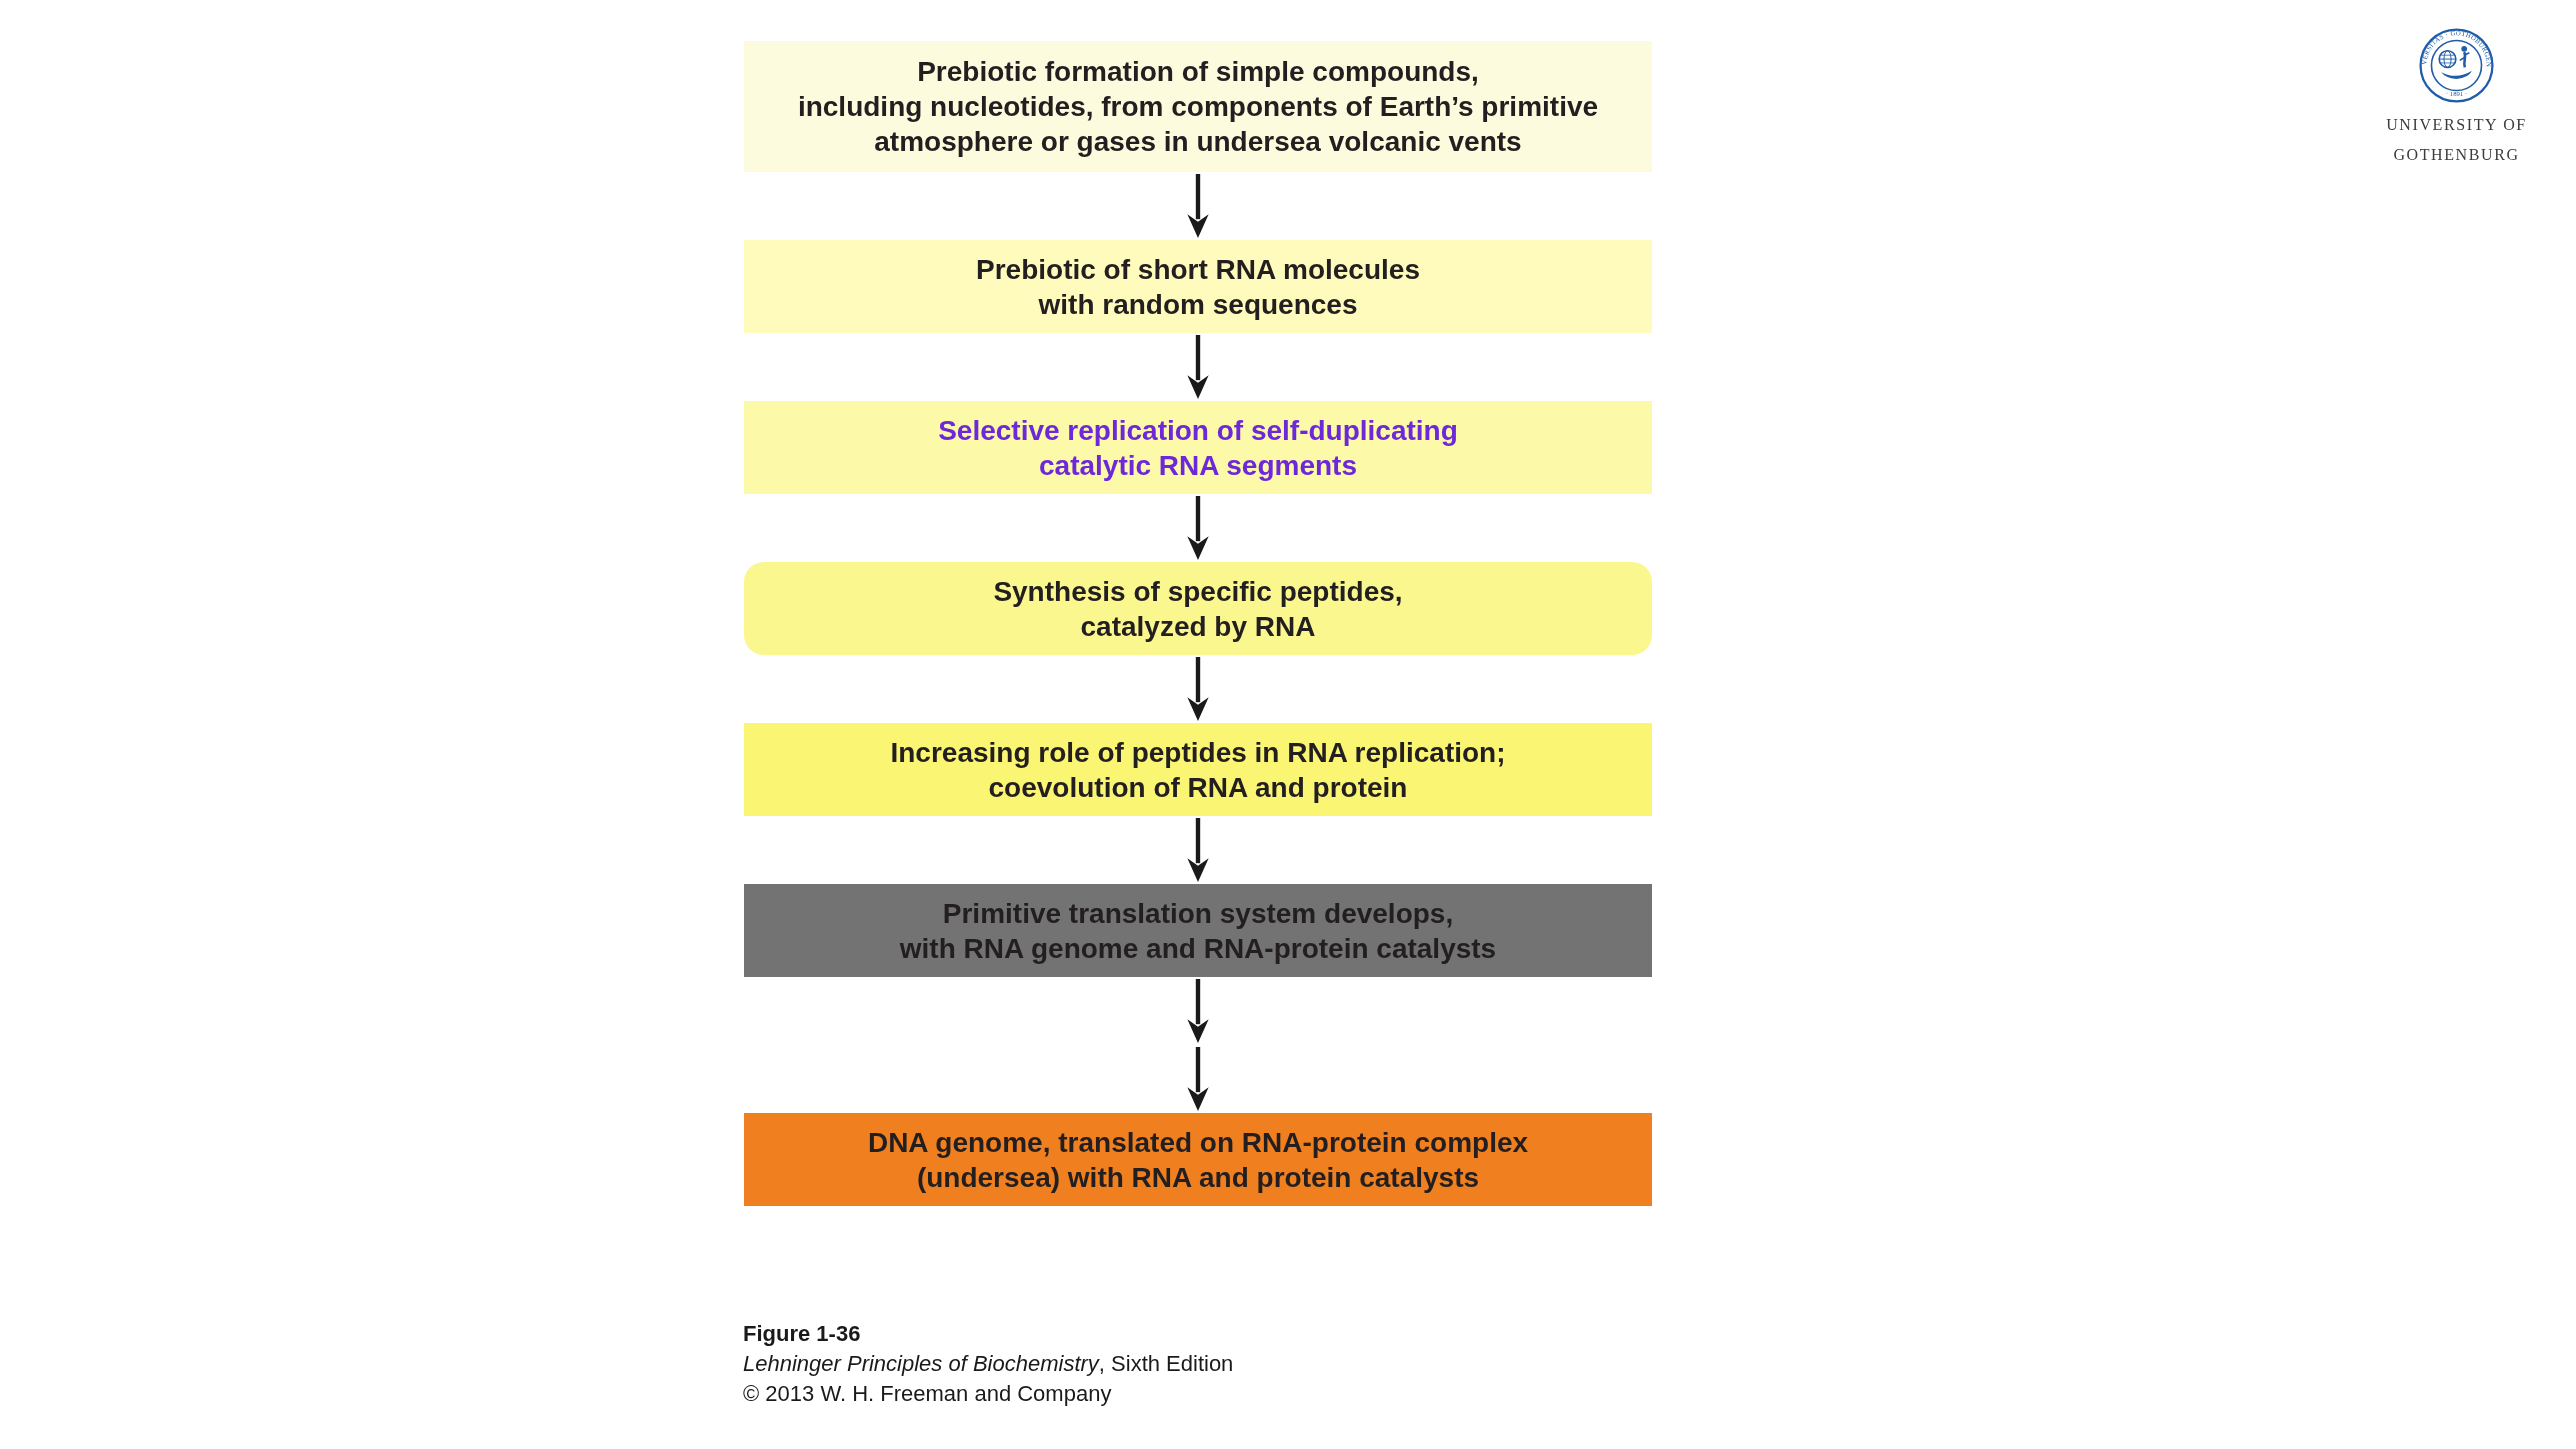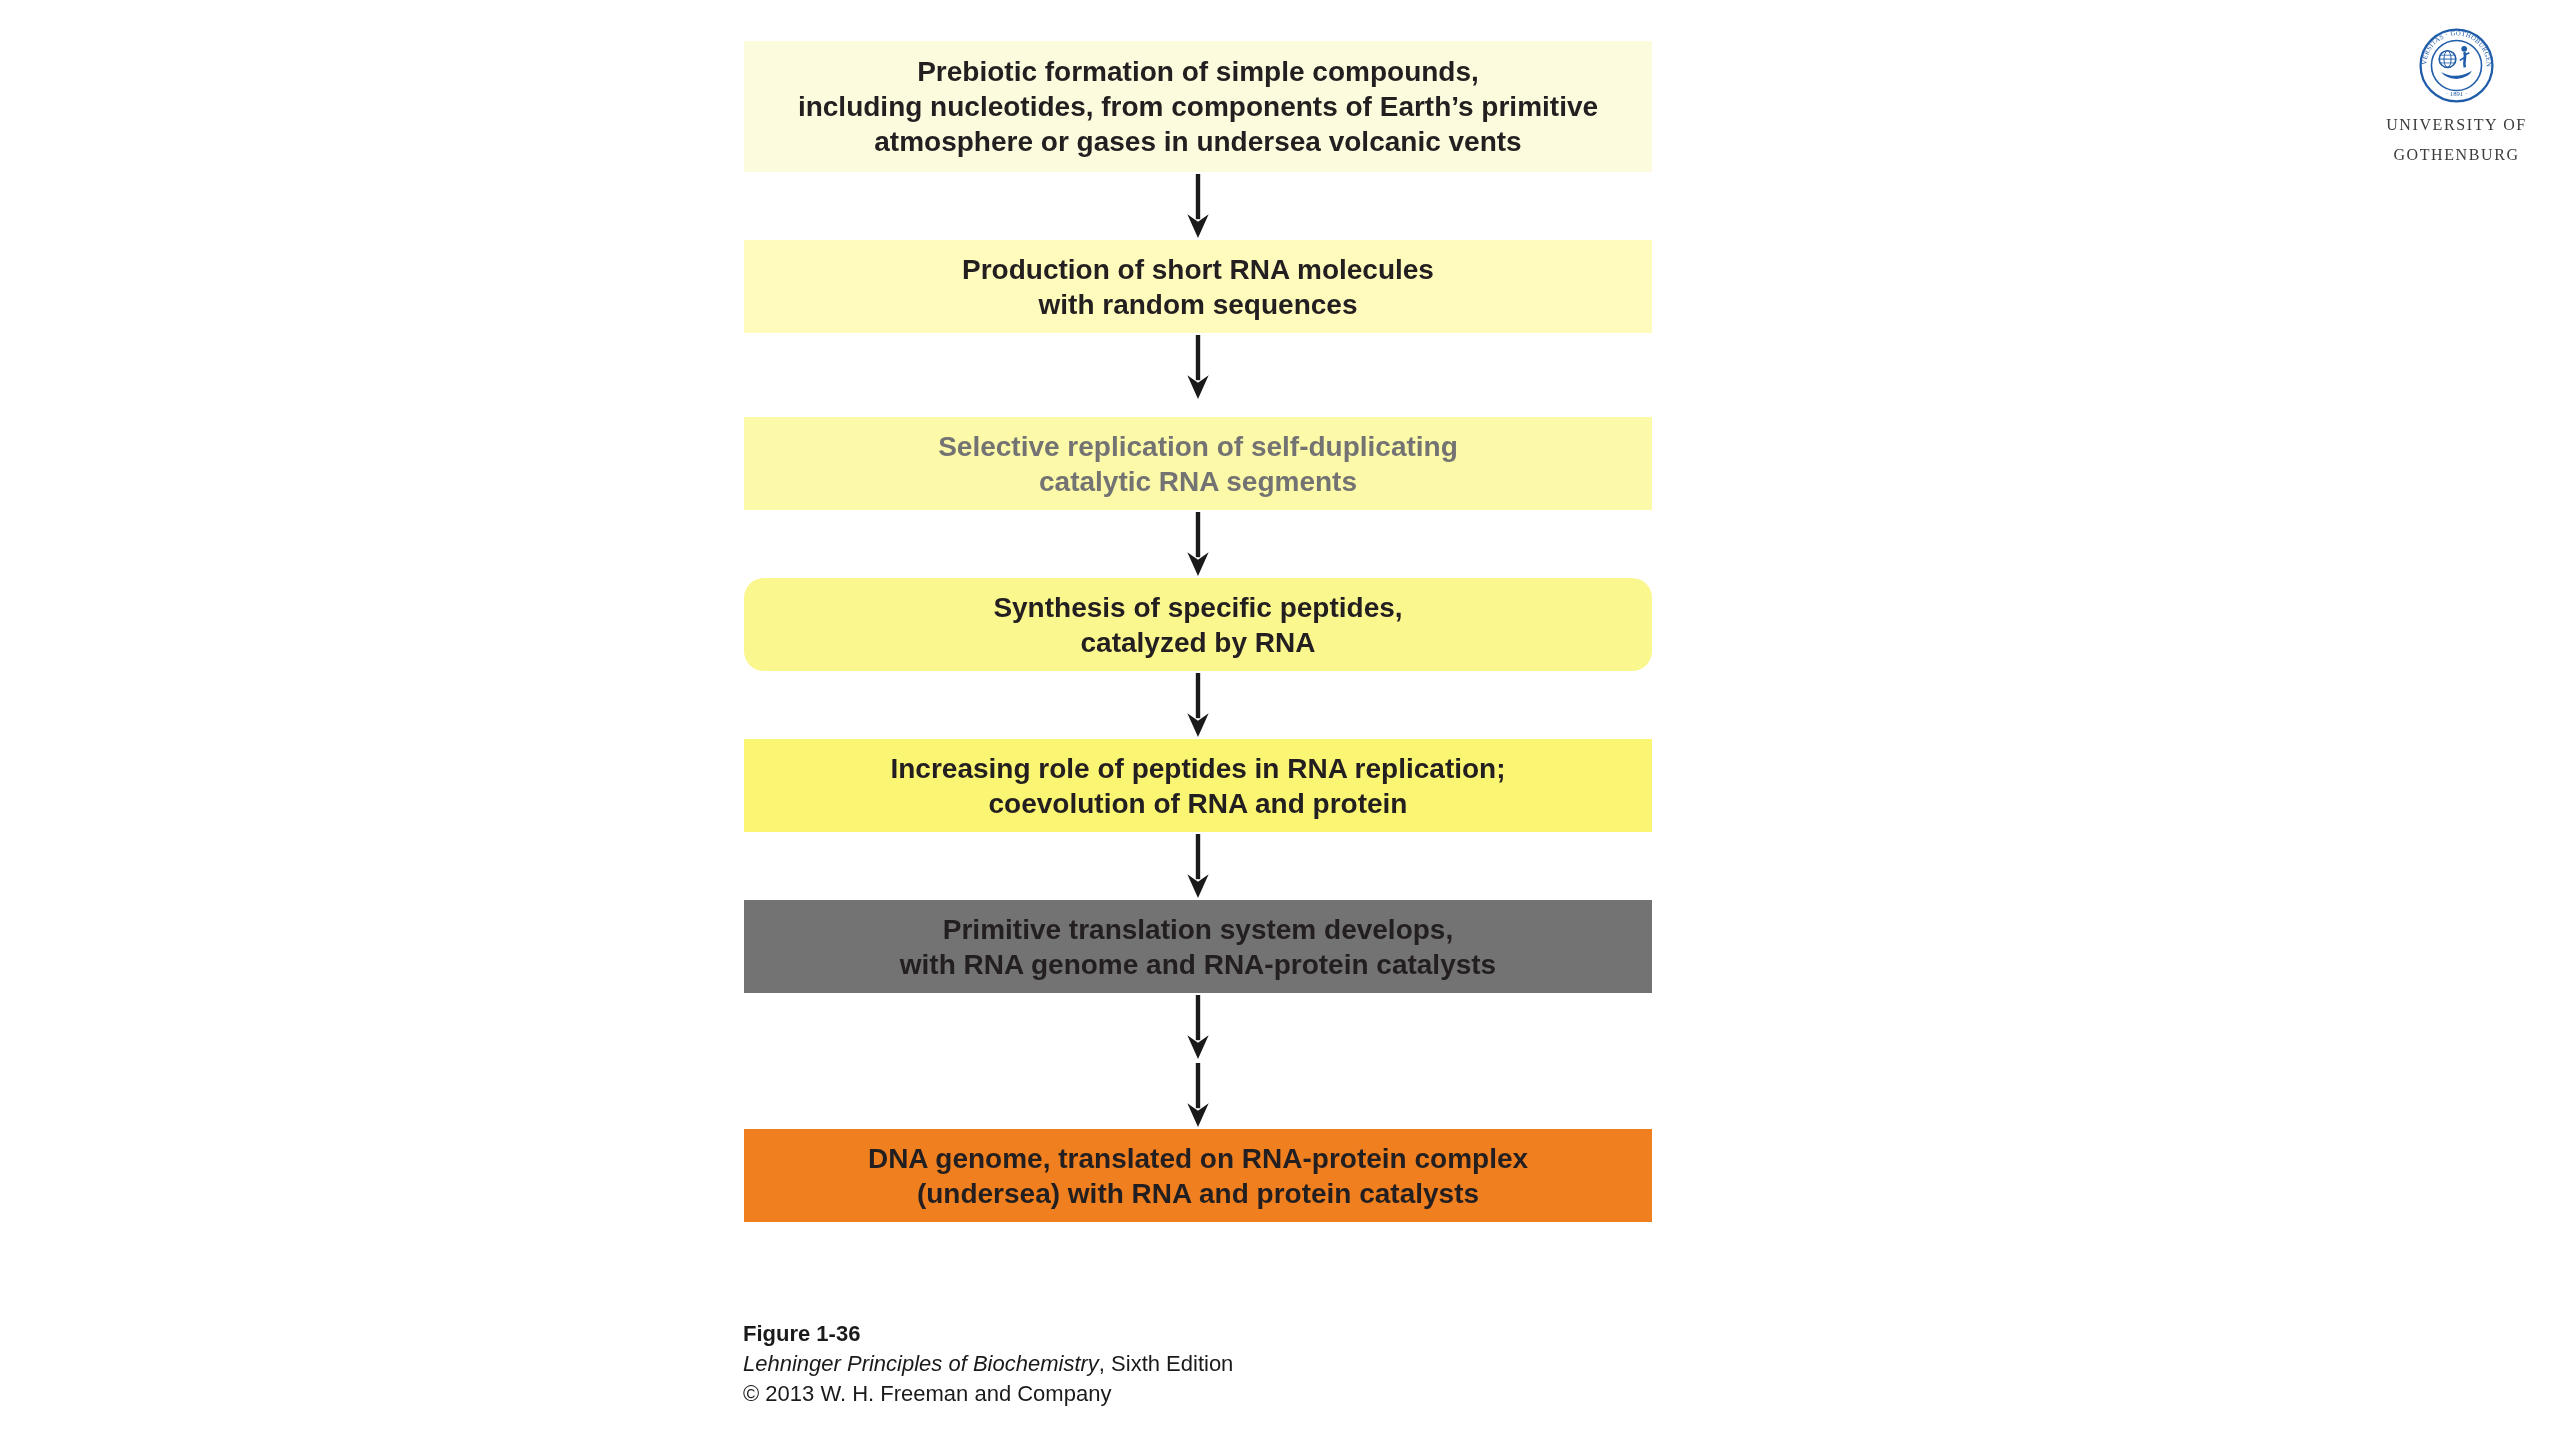--- a/index.html
+++ b/index.html
@@ -90,31 +90,31 @@
 including nucleotides, from components of Earth’s primitive
 atmosphere or gases in undersea volcanic vents</div>
 
     <div class="arrow" style="color: rgb(26, 26, 26);">
       <svg viewBox="0 0 40 102" xmlns="http://www.w3.org/2000/svg">
         <line x1="20" y1="0" x2="20" y2="72" stroke="currentColor" stroke-width="7"></line>
         <polygon points="20,102 3,64 20,76 37,64" fill="currentColor"></polygon>
       </svg>
     </div>
 
-    <div class="step" style="background-color: rgb(254, 251, 188); color: rgb(35, 31, 32);">Production of short RNA molecules
+    <div class="step" style="background-color: rgb(254, 251, 188); color: rgb(35, 31, 32);">Prebiotic of short RNA molecules
 with random sequences</div>
 
     <div class="arrow" style="color: rgb(26, 26, 26);">
       <svg viewBox="0 0 40 102" xmlns="http://www.w3.org/2000/svg">
         <line x1="20" y1="0" x2="20" y2="72" stroke="currentColor" stroke-width="7"></line>
         <polygon points="20,102 3,64 20,76 37,64" fill="currentColor"></polygon>
       </svg>
     </div>
 
-    <div class="step" style="background-color: rgb(252, 249, 168); color: #737373; margin-top: 16px;">Selective replication of self-duplicating
+    <div class="step" style="background-color: rgb(252, 249, 168); color: #6d28d9;">Selective replication of self-duplicating
 catalytic RNA segments</div>
 
     <div class="arrow" style="color: rgb(26, 26, 26);">
       <svg viewBox="0 0 40 102" xmlns="http://www.w3.org/2000/svg">
         <line x1="20" y1="0" x2="20" y2="72" stroke="currentColor" stroke-width="7"></line>
         <polygon points="20,102 3,64 20,76 37,64" fill="currentColor"></polygon>
       </svg>
     </div>
 
     <div class="step" style="background-color: rgb(251, 247, 143); color: rgb(35, 31, 32); border-radius: 20px;">Synthesis of specific peptides,

